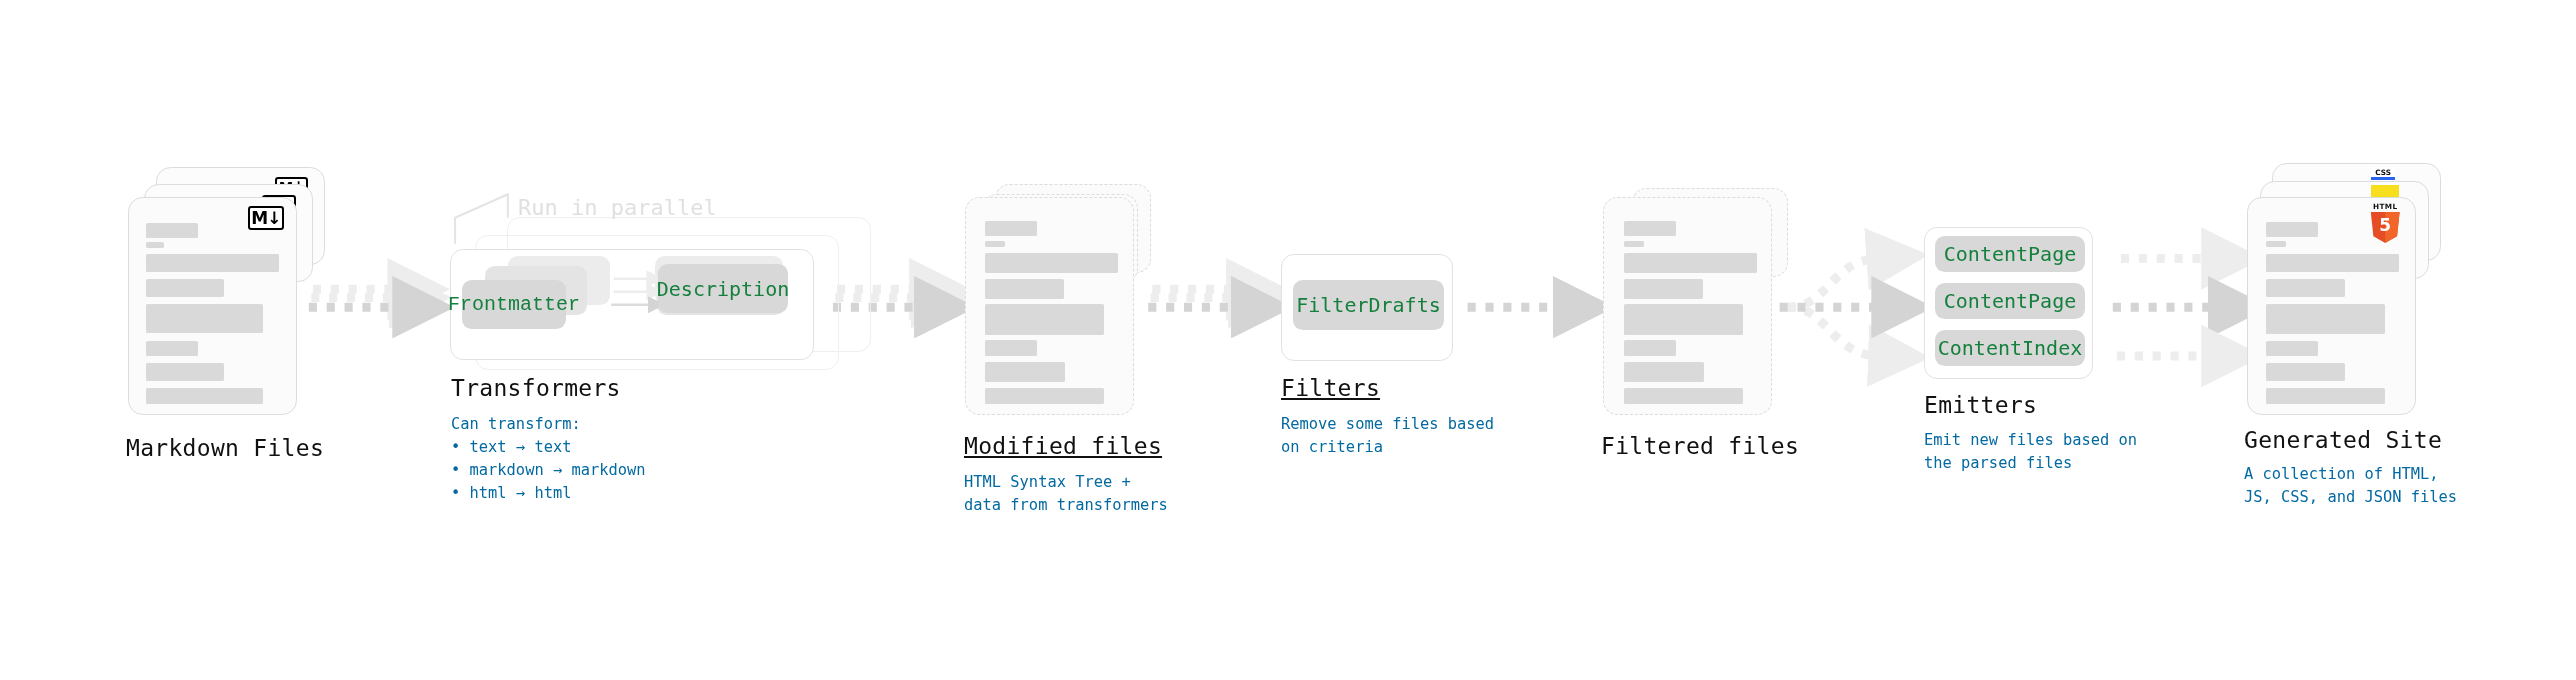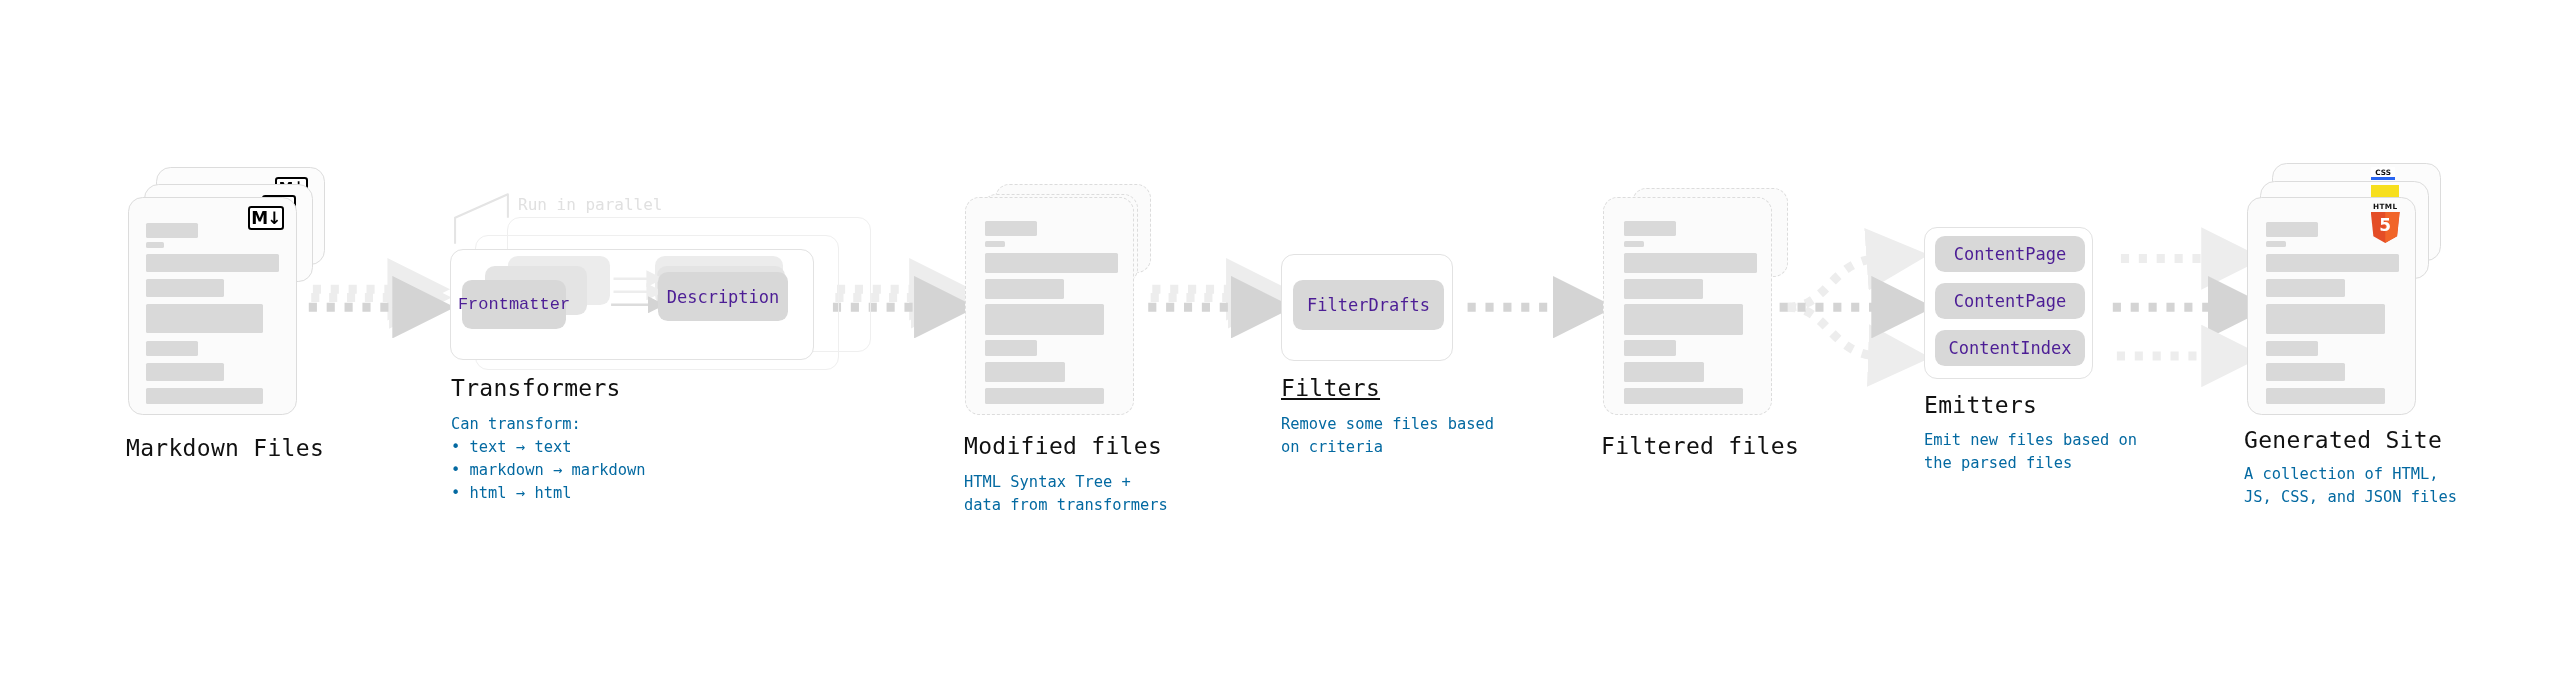--- a/index.html
+++ b/index.html
@@ -76,22 +76,22 @@
     border-radius: 13px;
     background: #ffffff;
   }
   .group-box.faint { border-color: #efefef; background: transparent; }
 
   .pill {
     position: absolute;
     background: #d8d8d8;
     border-radius: 9.8px;
     display: flex; align-items: center; justify-content: center;
-    color: #4c1d95;
-    font-size: 17px;
+    color: #15803d;
+    font-size: 20px;
     white-space: nowrap;
   }
   .pill.ghost1 { background: #e4e4e4; }
   .pill.ghost2 { background: #ececec; }
 
   
   .caption-title {
     position: absolute;
     font-size: 23px;
     color: #111;
@@ -100,21 +100,21 @@
   }
   .caption-sub {
     position: absolute;
     font-size: 15.4px;
     line-height: 1.5;
     color: #0369a1;
     white-space: pre-line;
   }
   .annot {
     position: absolute;
-    font-size: 16px;
+    font-size: 22px;
     color: #e0e0e0;
     white-space: nowrap;
   }
 
   svg.overlay { position: absolute; left: 0; top: 0; width: 2576px; height: 681px; pointer-events: none; }
 </style>
 </head>
 <body>
 
 <div id="stage">
@@ -202,21 +202,21 @@
     <div class="pill ghost2" style="left:655px; top:256px; width:128px; height:49px;"></div>
     <div class="pill ghost1" style="left:657px; top:266px; width:128px; height:49px;"></div>
 
     <svg class="overlay" viewBox="0 0 3170 838">
       <path d="M755,343 L799,343" stroke="#ededed" stroke-width="3" fill="none" marker-end="url(#ah-faint)"></path>
       <path d="M755,359 L799,359" stroke="#ededed" stroke-width="3" fill="none" marker-end="url(#ah-faint)"></path>
       <path d="M752,375 L801,375" stroke="#dcdcdc" stroke-width="3" fill="none" marker-end="url(#ah-strong)"></path>
     </svg>
 
     <div class="pill" style="left:462px; top:280px; width:104px; height:49px;font-family:Liberation Mono, monospace;">Frontmatter</div>
-    <div class="pill" style="left:658px; top:272px; width:130px; height:49px;">Description</div>
+    <div class="pill" style="left:658px; top:264px; width:130px; height:49px;">Description</div>
 
     <div class="annot" style="left:518px; top:195px;">Run in parallel</div>
 
     <div class="caption-title" style="left:451px; top:375px;">Transformers</div>
     <div class="caption-sub" style="left:451px; top:413px;">Can transform:
   • text → text
   • markdown → markdown
   • html → html</div>
   </div>
 
@@ -227,21 +227,21 @@
 
     <div class="line" style="left:985px; top:221px; width:52px;  height:15.4px;"></div>
     <div class="line" style="left:985px; top:241px; width:19.5px;  height:5.7px;"></div>
     <div class="line" style="left:985px; top:253px; width:133px; height:19.5px;"></div>
     <div class="line" style="left:985px; top:279px; width:79px;  height:19.5px;"></div>
     <div class="line" style="left:985px; top:304px; width:119px; height:31px;"></div>
     <div class="line" style="left:985px; top:340px; width:52px;  height:16.3px;"></div>
     <div class="line" style="left:985px; top:362px; width:80px;  height:19.5px;"></div>
     <div class="line" style="left:985px; top:388px; width:119px; height:16.3px;"></div>
 
-    <div class="caption-title" style="left:964px; top:433px;">Modified files</div>
+    <div class="caption-title" style="left:964px; top:433px;text-decoration:underline;">Modified files</div>
     <div class="caption-sub" style="left:964px; top:471px;">HTML Syntax Tree +
 data from transformers</div>
   </div>
 
   <div>
     <div class="group-box" style="left:1281px; top:254px; width:172px; height:107px;"></div>
     <div class="pill" style="left:1293px; top:280px; width:151px; height:50px;">FilterDrafts</div>
 
     <div class="caption-title" style="left:1281px; top:375px;text-decoration:underline;">Filters</div>
     <div class="caption-sub" style="left:1281px; top:413px;">Remove some files based

